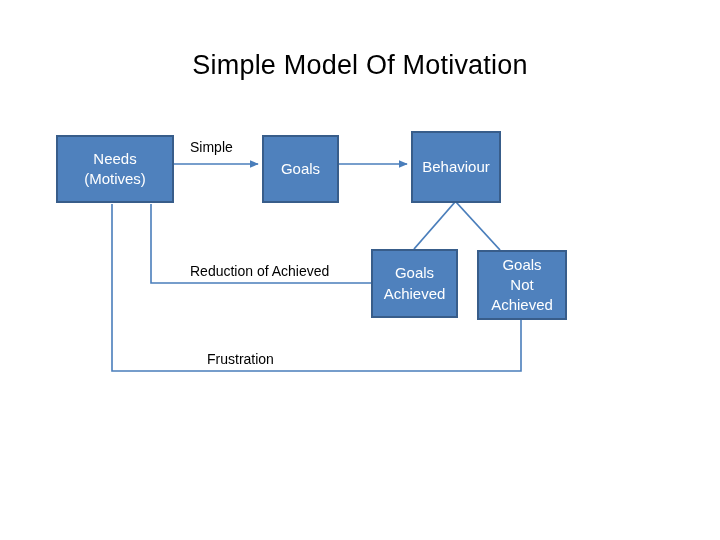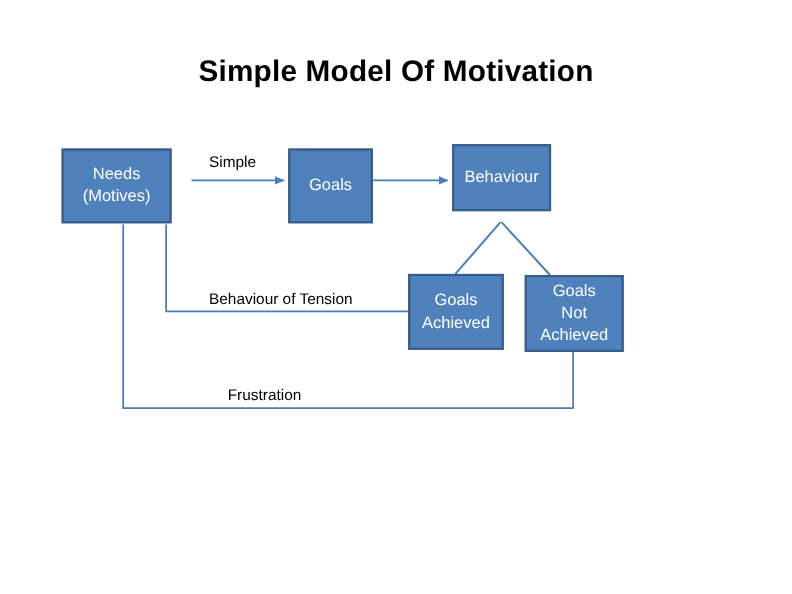--- a/index.html
+++ b/index.html
@@ -21,21 +21,21 @@
     width: 720px;
     height: 540px;
   }
   .title {
     position: absolute;
     left: 0;
     top: 50px;
     width: 720px;
     text-align: center;
     font-size: 27px;
-    font-weight: bold;
+    font-weight: normal;
     color: #000000;
     letter-spacing: 0.2px;
   }
   svg.lines {
     position: absolute;
     left: 0; top: 0;
     width: 720px;
     height: 540px;
     overflow: visible;
   }
@@ -54,23 +54,23 @@
     white-space: pre-line;
   }
   .edge-label {
     position: absolute;
     color: #000000;
     font-size: 14px;
     white-space: nowrap;
     background: transparent;
   }
   
-  #node-needs          { left: 56px;  top: 135px; width: 100px; height: 68px; }
+  #node-needs          { left: 56px;  top: 135px; width: 118px; height: 68px; }
   #node-goals          { left: 262px; top: 135px; width: 77px;  height: 68px; }
-  #node-behaviour      { left: 411px; top: 131px; width: 90px;  height: 61px; }
+  #node-behaviour      { left: 411px; top: 131px; width: 90px;  height: 72px; }
   #node-goals-achieved { left: 371px; top: 249px; width: 87px;  height: 69px; }
   #node-goals-not      { left: 477px; top: 250px; width: 90px;  height: 70px; }
 
   
   #label-tension   { left: 190px; top: 139px; }
   #label-reduction { left: 190px; top: 263px; }
   #label-frustration { left: 207px; top: 351px; text-align: center; }
 </style>
 </head>
 <body>
@@ -108,17 +108,17 @@
 
   <div class="node" id="node-goals-achieved">Goals
 Achieved</div>
 
   <div class="node" id="node-goals-not">Goals
 Not
 Achieved</div>
 
   <div class="edge-label" id="label-tension">Simple</div>
 
-  <div class="edge-label" id="label-reduction">Behaviour of Tension</div>
+  <div class="edge-label" id="label-reduction">Reduction of Achieved</div>
 
   <div class="edge-label" id="label-frustration">Frustration</div>
 
 </div>
 
 </body></html>

